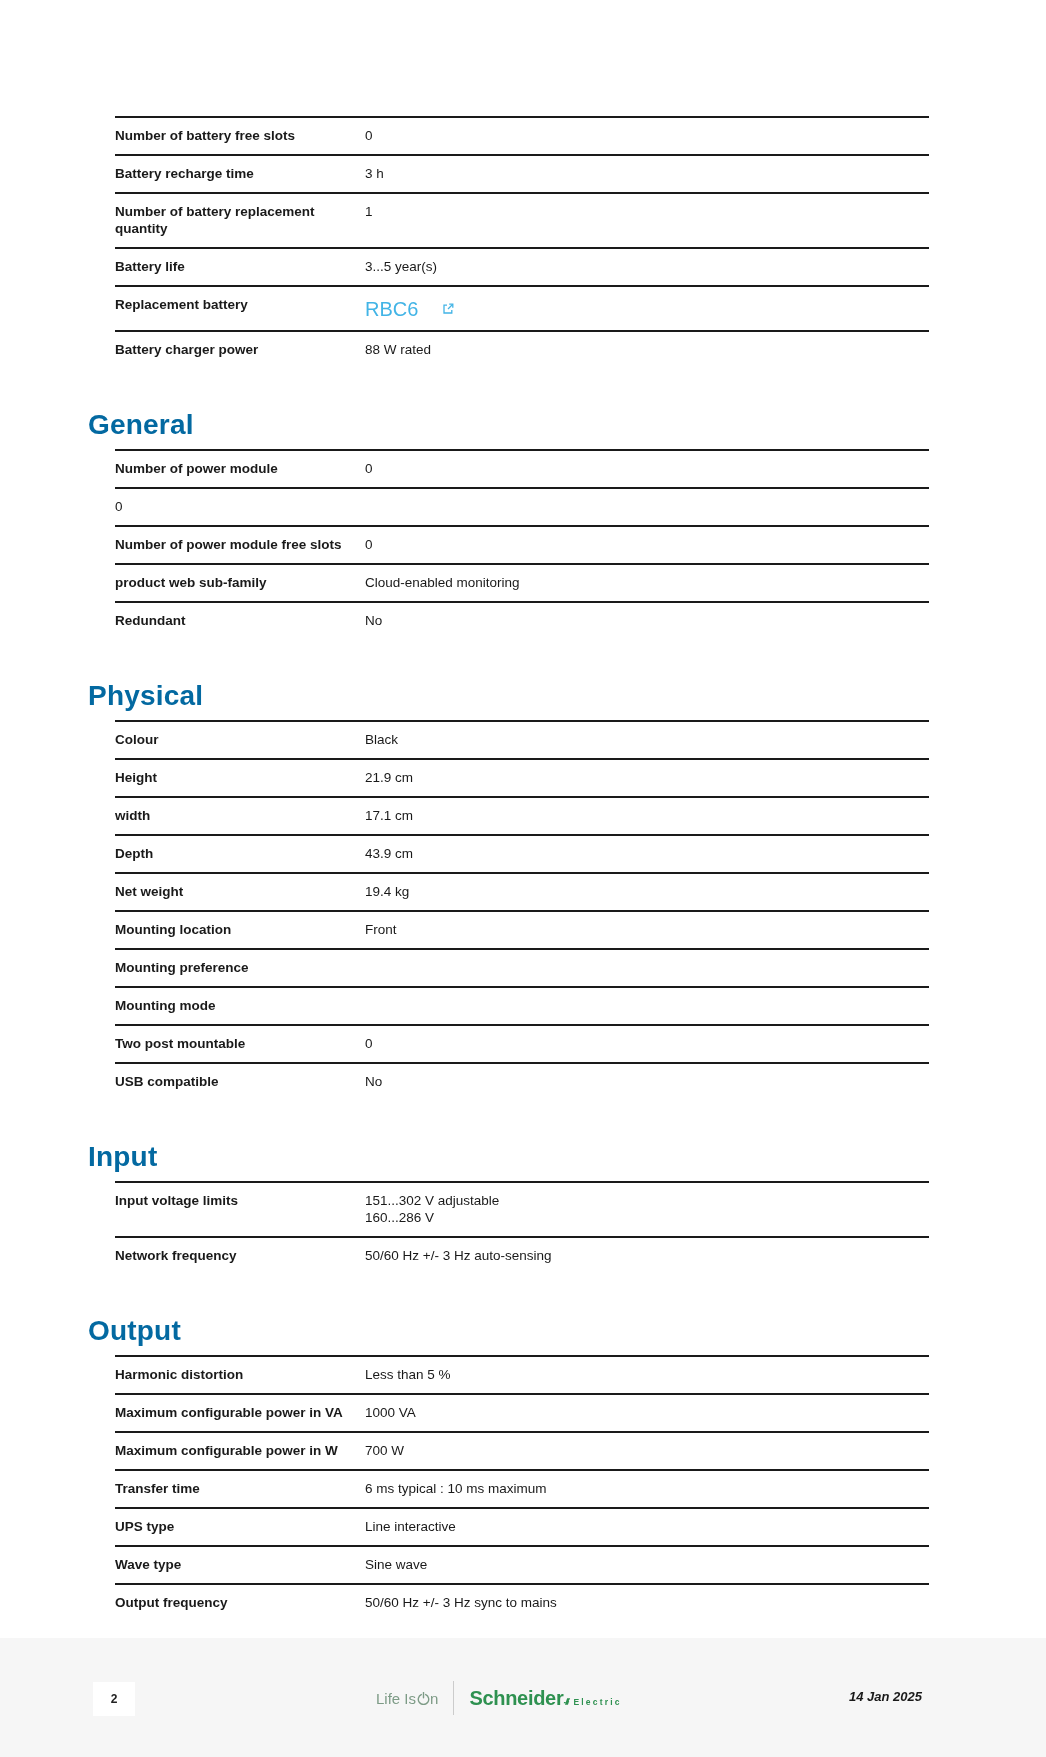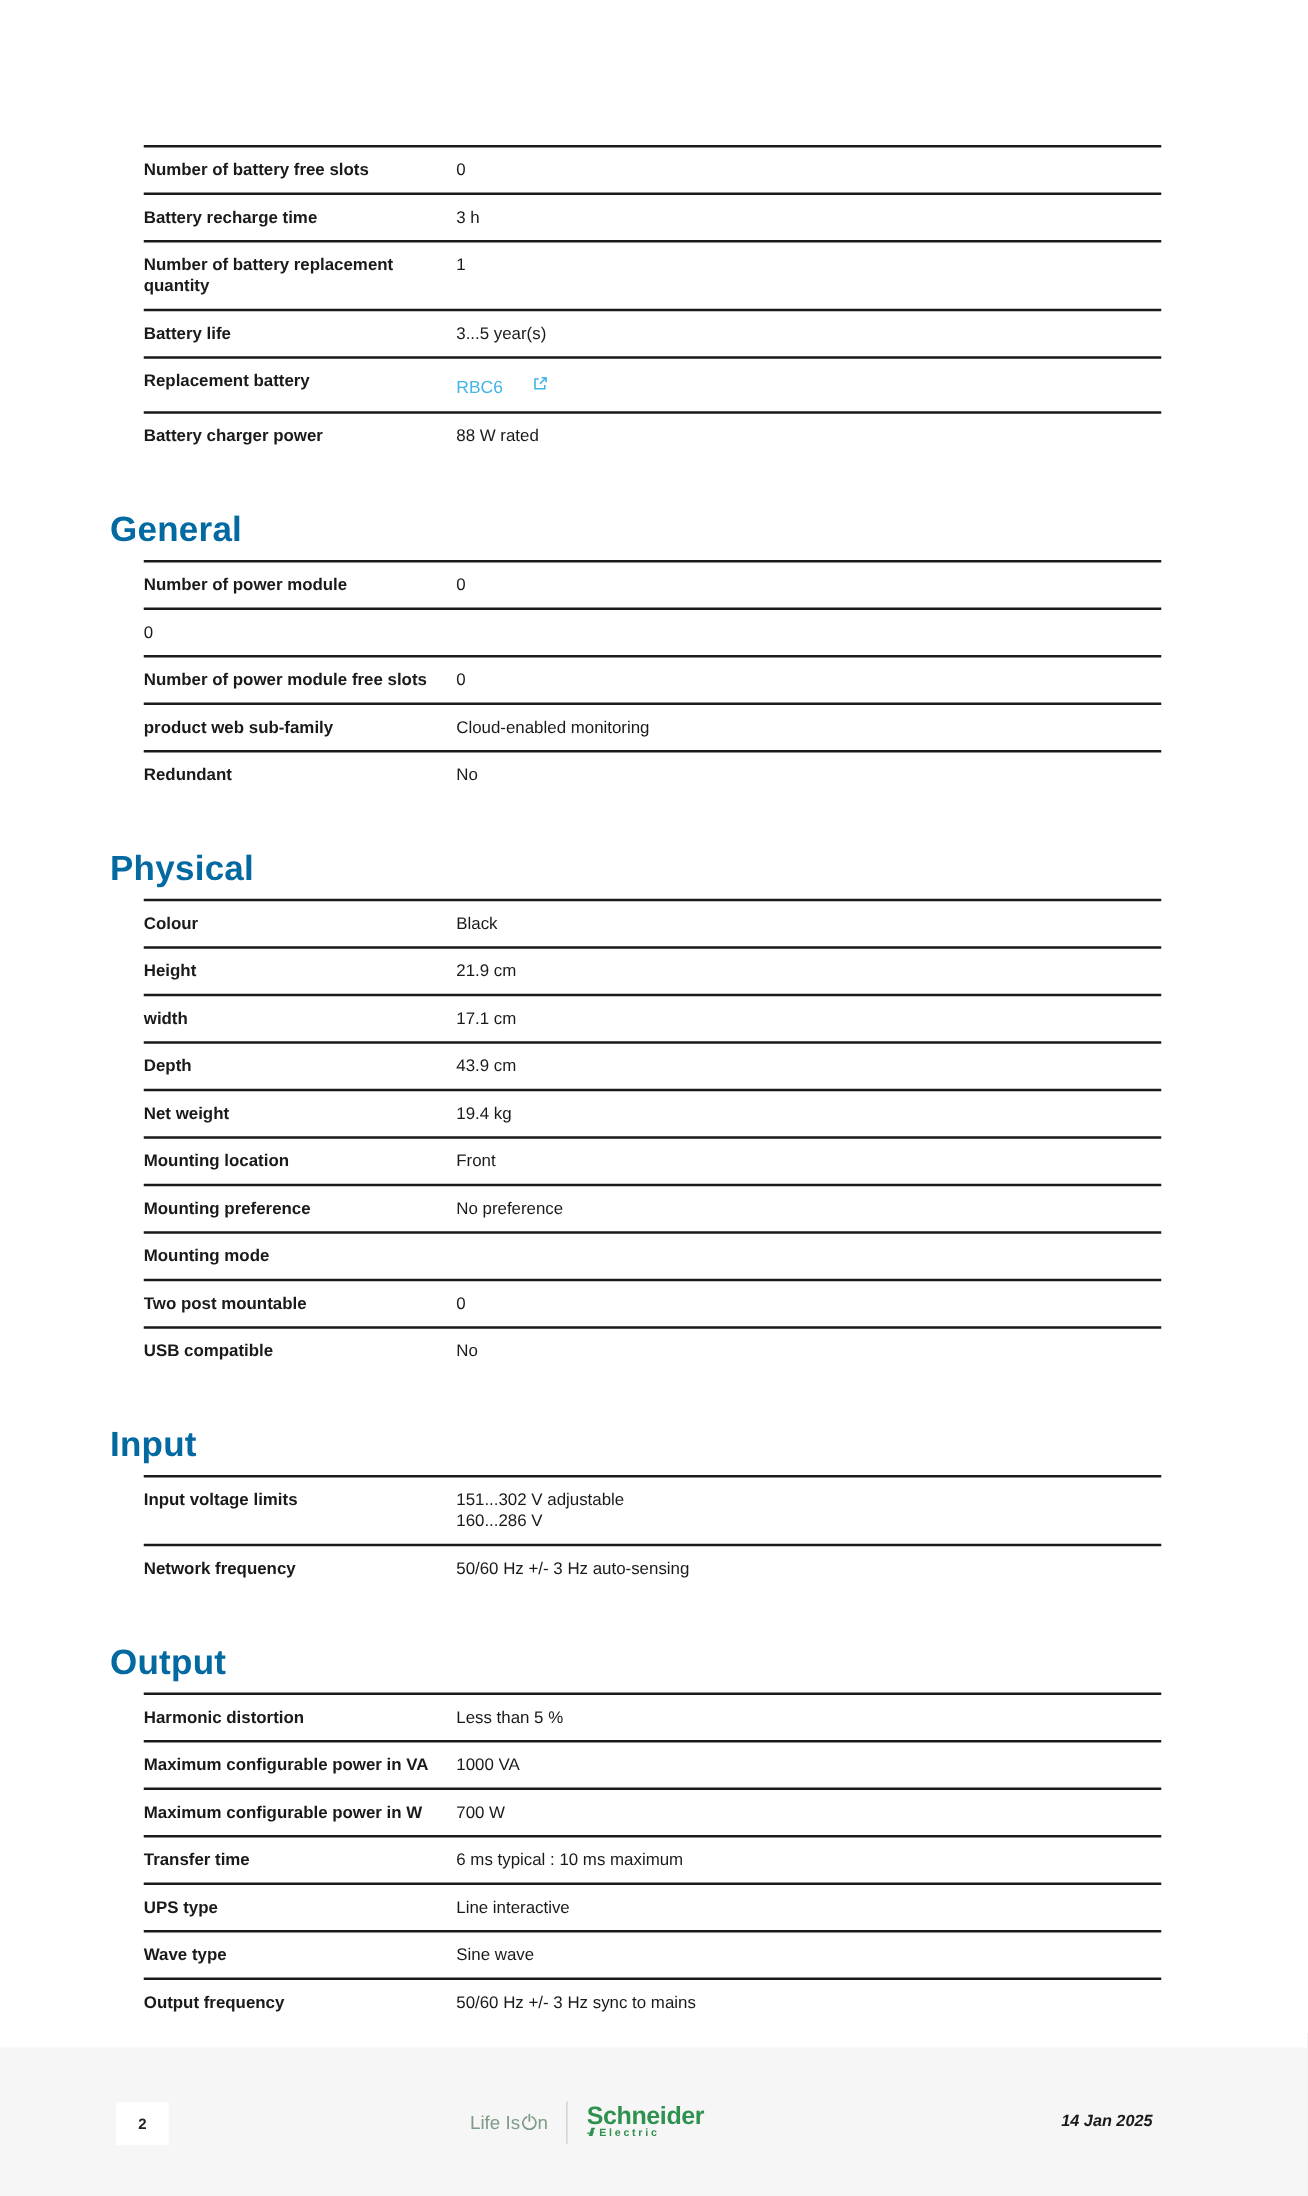--- a/index.html
+++ b/index.html
@@ -21,35 +21,35 @@
     margin:42px 0 9px 0;line-height:30px;letter-spacing:.2px;
   }
   .spec-table{width:100%;margin-left:27px;}
   .spec-row{display:flex;border-top:2px solid var(--rule);padding:9px 0 10px 0;}
   .cell{font-size:13.5px;line-height:17px;color:#1a1a1a;}
   .cell.label{width:250px;padding-right:18px;font-weight:bold;flex:none;}
   .cell.value{flex:1;}
   .cell.value .vline{min-height:17px;}
   .link{
     color:var(--link);text-decoration:none;display:inline-flex;
-    align-items:flex-end;gap:23px;font-size:14px;line-height:20px;padding-top:3px;
+    align-items:flex-end;gap:23px;font-size:20px;line-height:20px;padding-top:3px;
   }
   .ext-icon{display:inline-block;}
 
   .footer{position:absolute;left:0;bottom:0;width:1046px;height:119px;background:var(--footer-bg);}
   .page-badge{
     position:absolute;left:93px;top:44px;width:42px;height:34px;background:#fff;
     display:flex;align-items:center;justify-content:center;
     font-size:12px;font-weight:bold;color:#222;
   }
   .logo{position:absolute;left:376px;top:41px;display:flex;align-items:center;gap:15px;height:38px;}
   .tagline{font-size:15px;color:var(--tagline-green);display:flex;align-items:baseline;}
   .tagline .pwr{position:relative;top:1px;margin:0 0 0 1px;}
   .logo-divider{width:1px;height:34px;background:var(--divider);}
-  .brand{display:flex;flex-direction:column;color:var(--brand-green);}
+  .brand{display:flex;flex-direction:row;align-items:flex-end;color:var(--brand-green);}
   .brand-name{font-size:20px;font-weight:bold;letter-spacing:-0.3px;line-height:19px;white-space:nowrap;}
   .brand-sub{display:flex;align-items:center;gap:1px;font-size:8.5px;font-weight:bold;letter-spacing:2.2px;line-height:9px;margin-top:-2px;padding-right:1px;}
   .footer-date{position:absolute;left:849px;top:51px;font-size:13px;font-weight:bold;color:#1a1a1a;white-space:nowrap;font-style:italic;}
 </style>
 </head>
 <body>
 
 <div class="page">
 
   <div class="content">
@@ -166,23 +166,20 @@
             </div>
           </div>
           <div class="spec-row">
             <div class="cell label">Mounting location</div>
             <div class="cell value">
               <div class="vline">Front</div>
             </div>
           </div>
           <div class="spec-row">
             <div class="cell label">Mounting preference</div>
-            <div class="cell value">
-              <div class="vline">No preference</div>
-            </div>
           </div>
           <div class="spec-row">
             <div class="cell label">Mounting mode</div>
           </div>
           <div class="spec-row">
             <div class="cell label">Two post mountable</div>
             <div class="cell value">
               <div class="vline">0</div>
             </div>
           </div>

